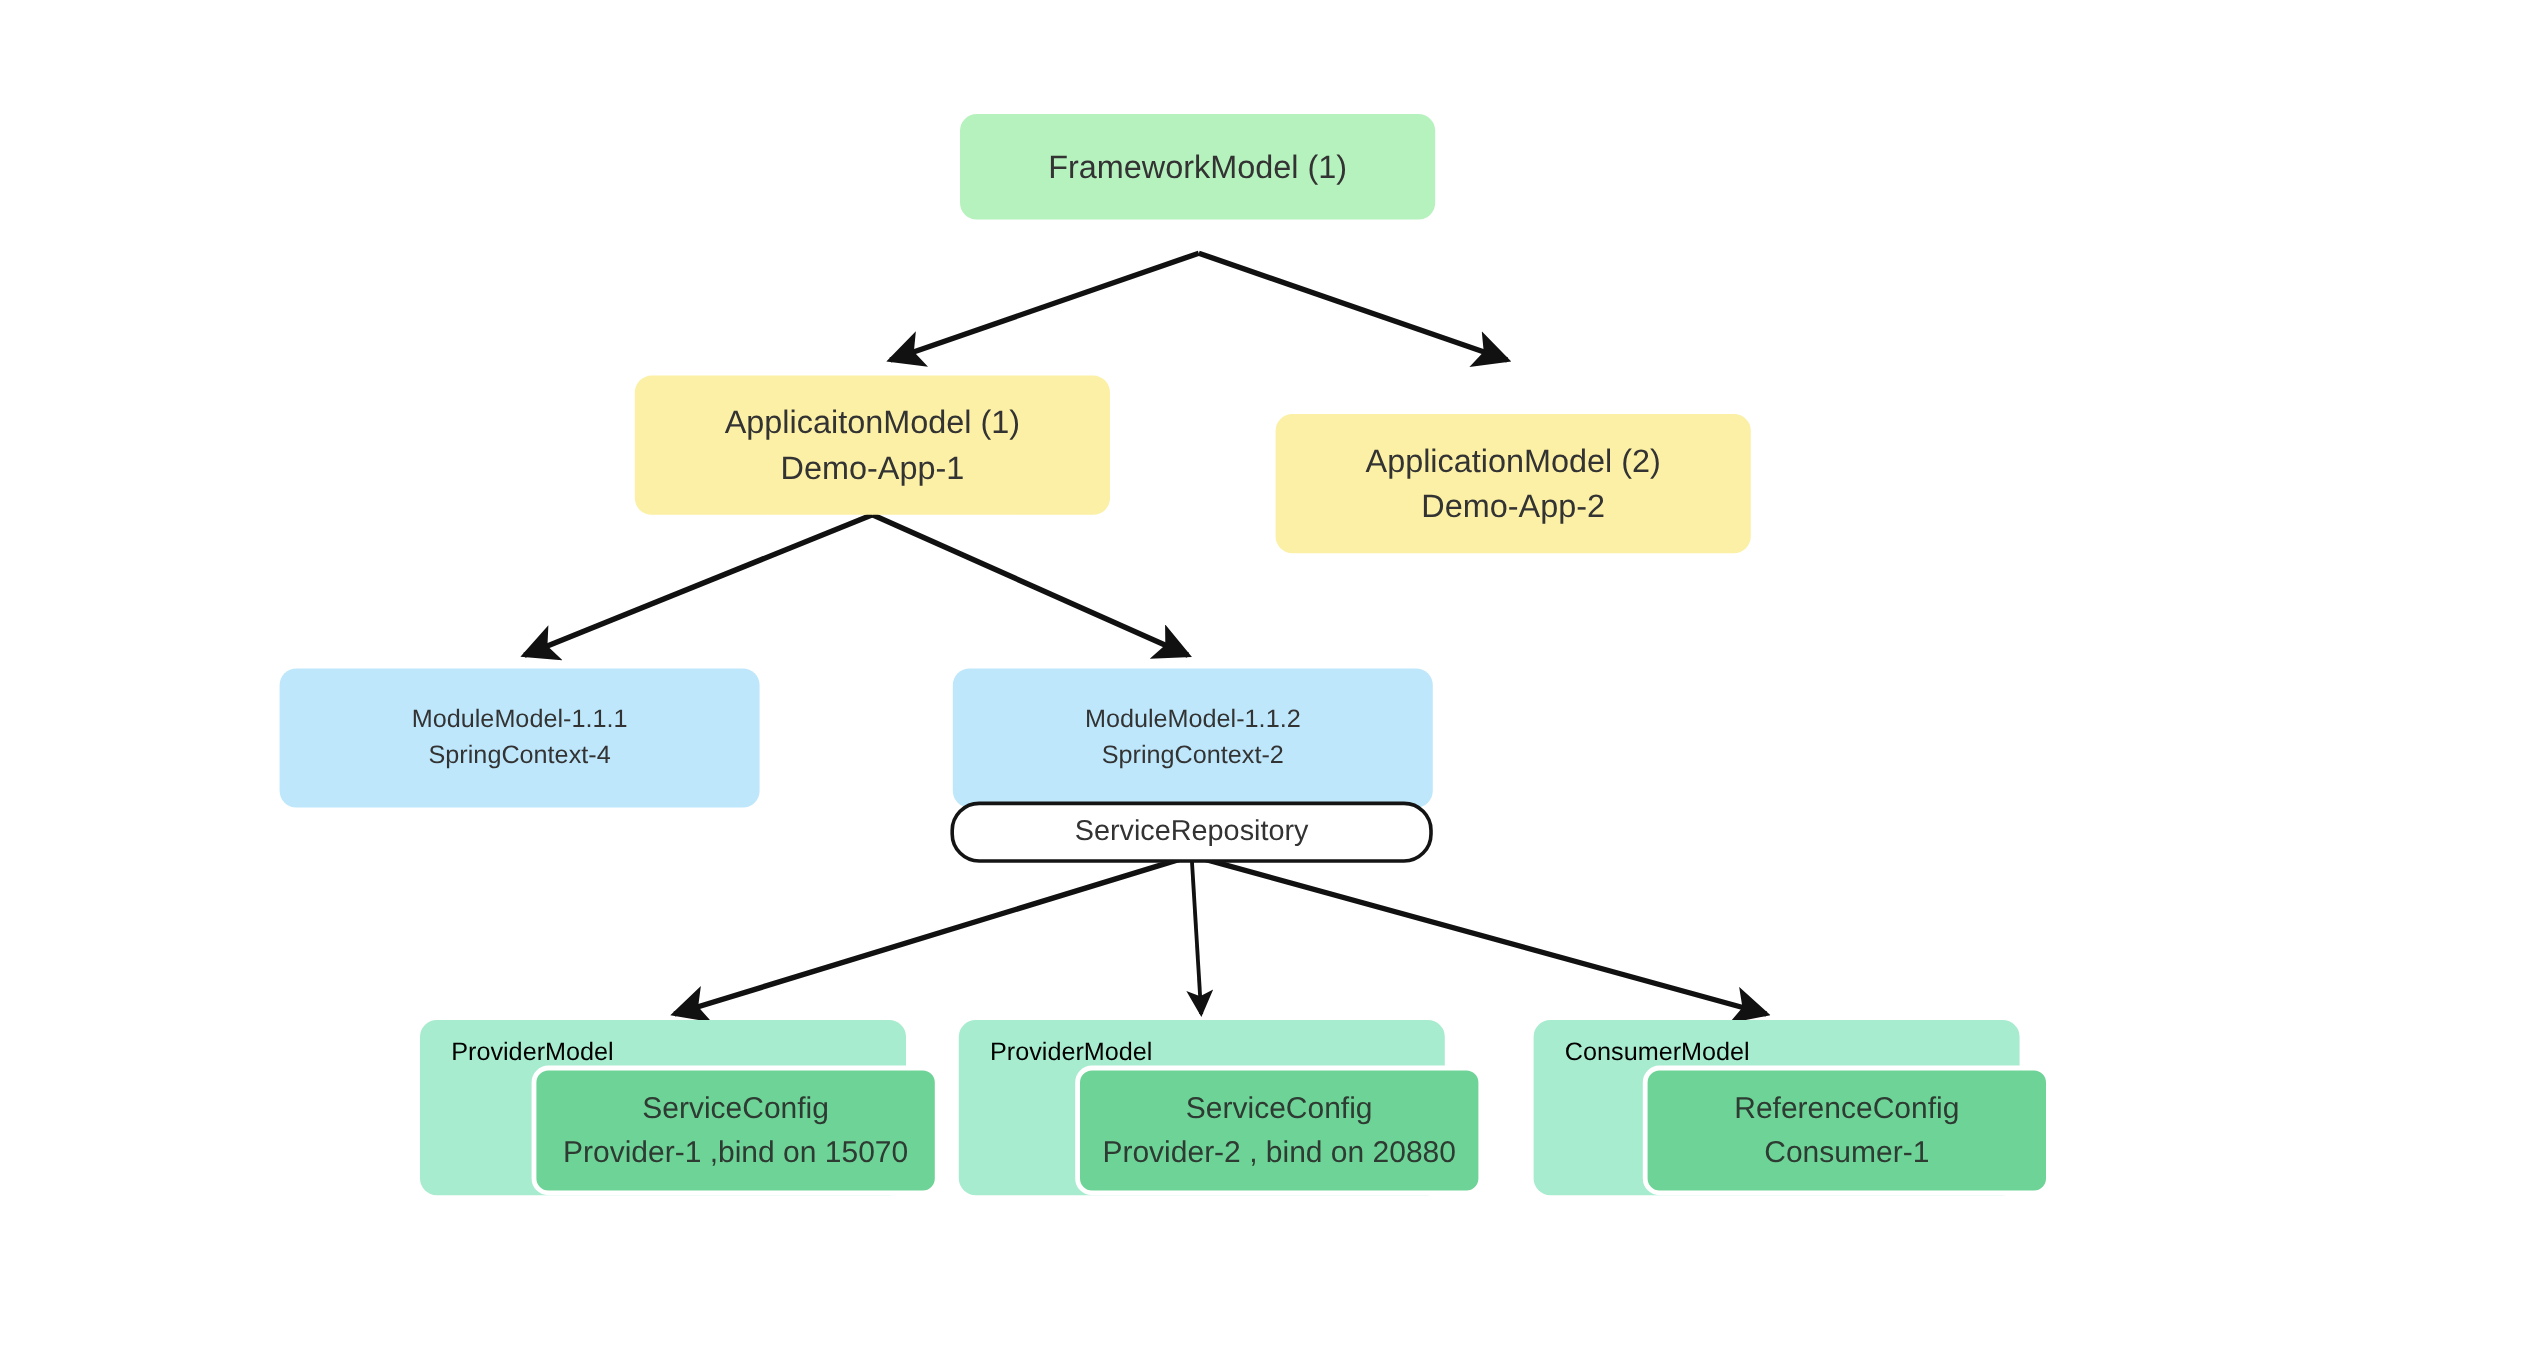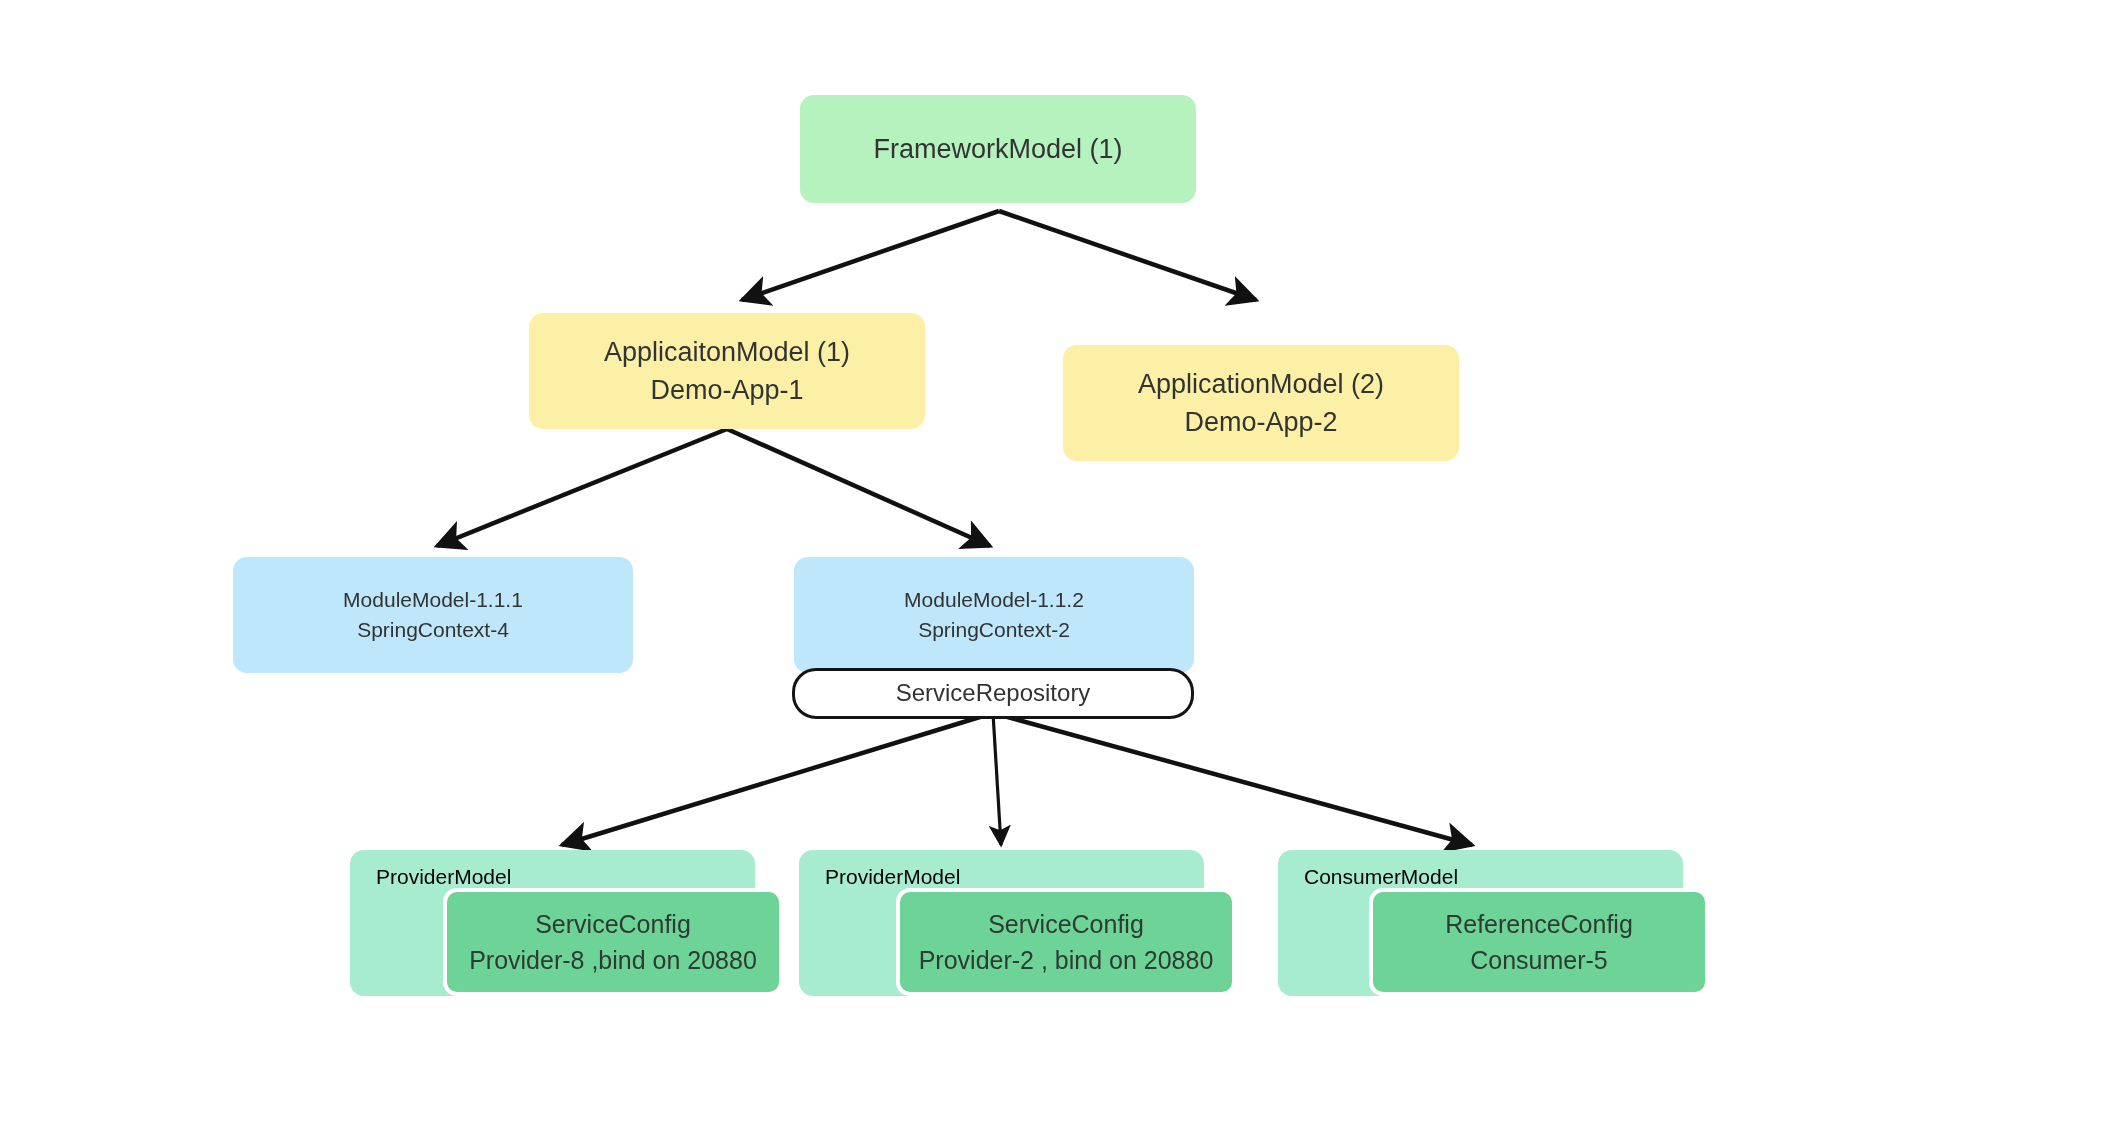--- a/index.html
+++ b/index.html
@@ -48,21 +48,21 @@
   .node .line {
     display: block;
     white-space: pre;
   }
 
   
   .node-framework {
     left: 800px;
     top: 95px;
     width: 396px;
-    height: 108px;
+    height: 88px;
     background: #b6f2bd;
     font-size: 27px;
   }
 
   
   .node-application {
     width: 396px;
     height: 116px;
     background: #fbf0a5;
     font-size: 27px;
@@ -190,32 +190,32 @@
 
   <div class="node node-repository" id="node-repository">
     <span class="line">ServiceRepository</span>
   </div>
 
   <div class="node node-wrapper" id="node-provider-model-1">
     <span class="wrapper-title">ProviderModel</span>
   </div>
   <div class="node-config" id="node-config-provider-1">
     <span class="line">ServiceConfig</span>
-    <span class="line">Provider-8 ,bind on 20880</span>
+    <span class="line">Provider-1 ,bind on 15070</span>
   </div>
 
   <div class="node node-wrapper" id="node-provider-model-2">
     <span class="wrapper-title">ProviderModel</span>
   </div>
   <div class="node-config" id="node-config-provider-2">
     <span class="line">ServiceConfig</span>
     <span class="line">Provider-2 , bind on 20880</span>
   </div>
 
   <div class="node node-wrapper" id="node-consumer-model-1">
     <span class="wrapper-title">ConsumerModel</span>
   </div>
   <div class="node-config" id="node-config-consumer-1">
     <span class="line">ReferenceConfig</span>
-    <span class="line">Consumer-5</span>
+    <span class="line">Consumer-1</span>
   </div>
 
 </div>
 
 </body></html>

